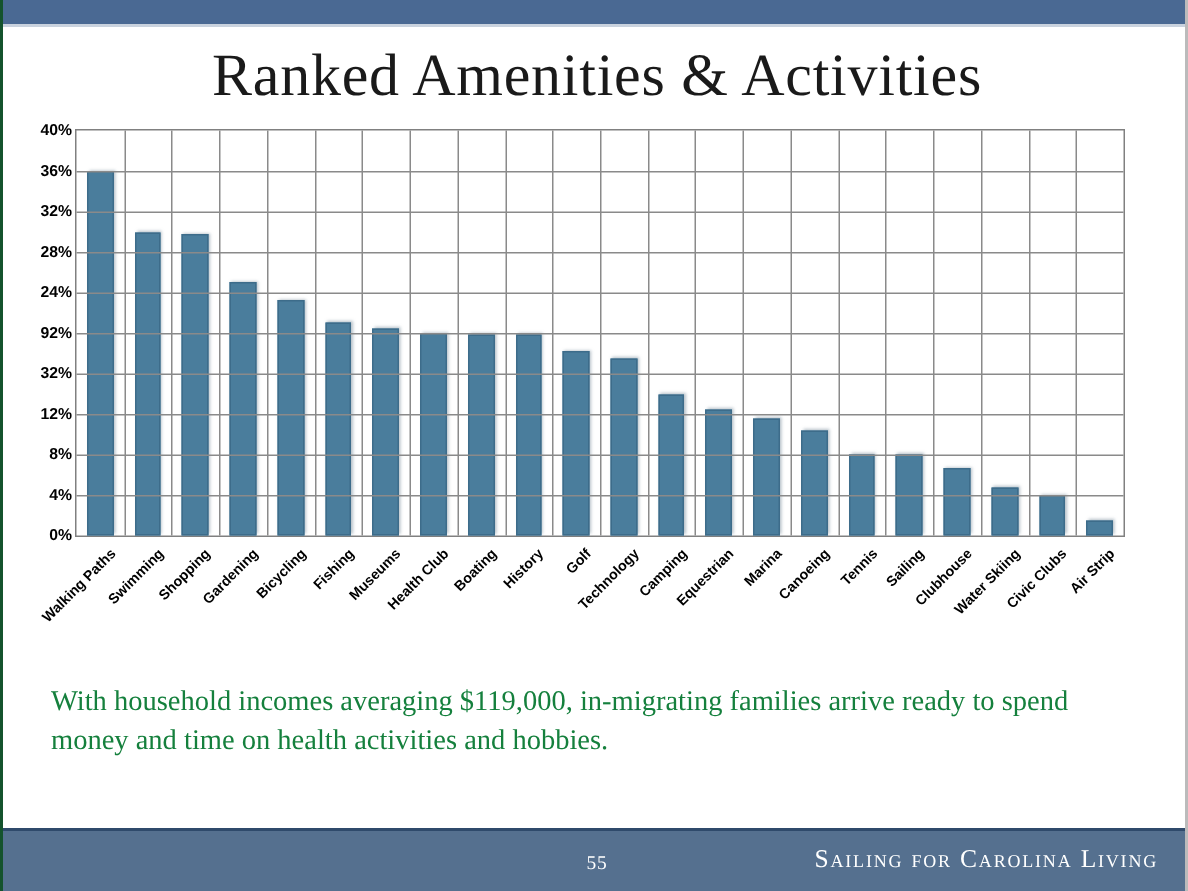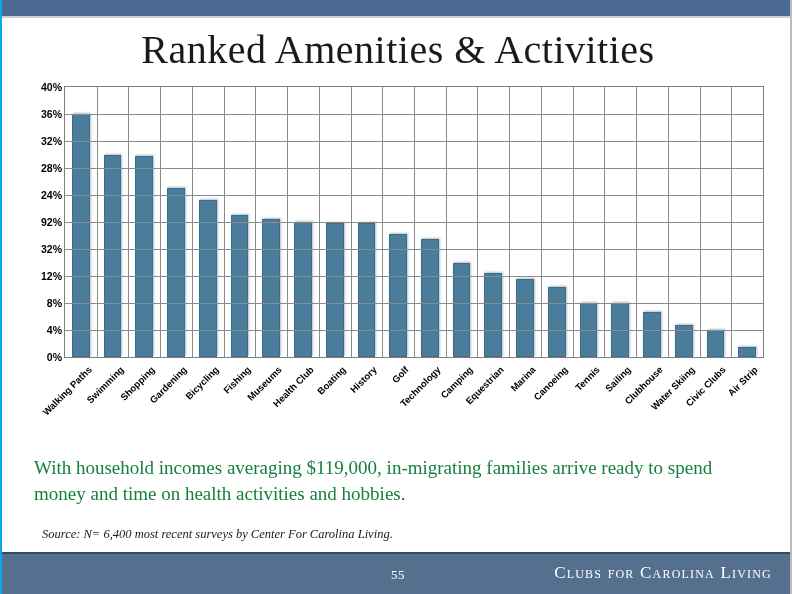--- a/index.html
+++ b/index.html
@@ -10,21 +10,21 @@
   body {
     font-family: "Liberation Serif", serif;
   }
   .slide {
     position: relative;
     width: 792px;
     height: 594px;
     background: #ffffff;
     overflow: hidden;
     box-sizing: border-box;
-    border-left: 2px solid #0ea5e9;
+    border-left: 2px solid #14532d;
     border-right: 2px solid #bbbbbb;
   }
   .top-bar {
     position: absolute;
     left: 0; top: 0;
     width: 792px;
     height: 16px;
     background: #4a6993;
     border-bottom: 2px solid #c9d2de;
   }
@@ -64,21 +64,21 @@
     font-family: "Liberation Serif", serif;
     font-size: 40px;
     color: #1a1a1a;
     letter-spacing: 0.5px;
     white-space: nowrap;
   }
 
   
   .chart-wrap {
     position: absolute;
-    left: 16px;
+    left: 2px;
     top: 86px;
     width: 750px;
     height: 282px;
     text-decoration: underline;
   }
   .y-axis {
     position: absolute;
     left: 0; top: 0;
     width: 44px;
     height: 272px;
@@ -275,19 +275,18 @@
         <div class="x-label" style="left: 529.5px;"><span>Tennis</span></div>
         <div class="x-label" style="left: 561.227px;"><span>Sailing</span></div>
         <div class="x-label" style="left: 592.955px;"><span>Clubhouse</span></div>
         <div class="x-label" style="left: 624.682px;"><span>Water Skiing</span></div>
         <div class="x-label" style="left: 656.409px;"><span>Civic Clubs</span></div>
         <div class="x-label" style="left: 688.136px;"><span>Air Strip</span></div>
       </div>
   </div>
 
   <div class="caption">With household incomes averaging $119,000, in-migrating families arrive ready to spend money and time on health activities and hobbies.</div>
-  <div class="source">Source:  N= 6,400 most recent surveys by Center For Carolina Living.</div>
 
   <div class="footer-bar"></div>
   <div class="footer-page">55</div>
-  <div class="footer-brand">Clubs for Carolina Living</div>
+  <div class="footer-brand">Sailing for Carolina Living</div>
 
 </div>
 
 </body></html>

